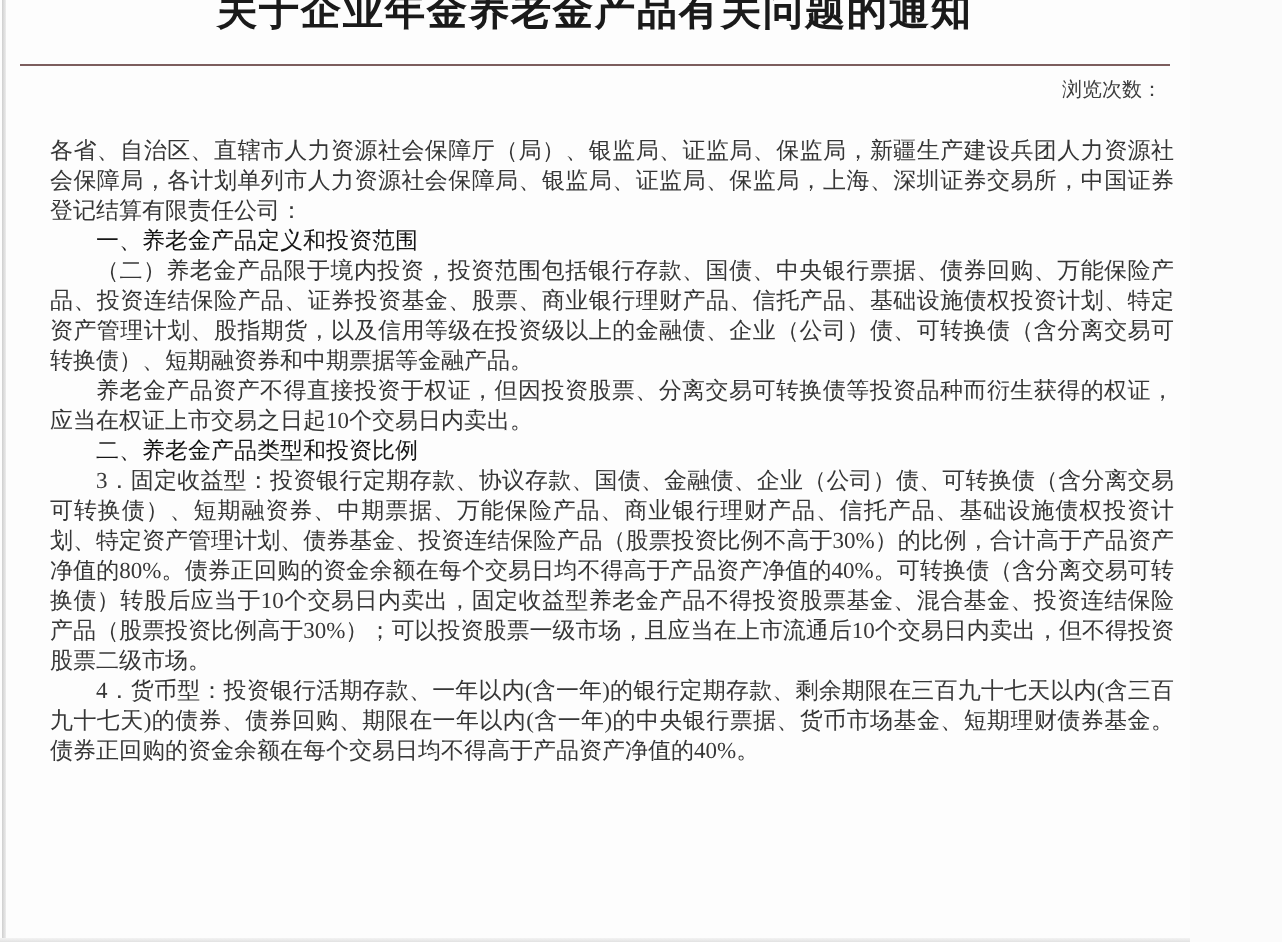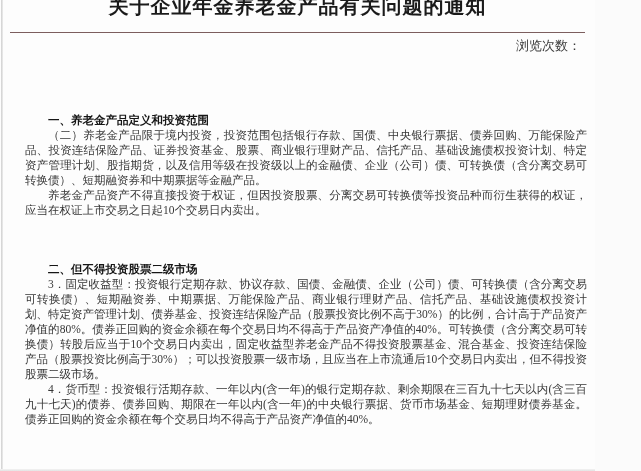--- a/index.html
+++ b/index.html
@@ -42,61 +42,61 @@
     color: #1a1a1a;
   }
   .divider {
     border: none;
     border-top: 1px solid #7c5e5e;
     margin: 14px 10px 0 10px;
   }
   .views {
     margin: 6px 14px 0 0;
     text-align: right;
-    font-size: 13px;
+    font-size: 10px;
     line-height: 13px;
     color: #3c3c3c;
     padding-left: 40px;
   }
   .content {
     margin: 17px 8px 0 25px;
     font-size: 11.5px;
     line-height: 15px;
     color: #363636;
     text-align: justify;
     overflow: hidden;
   }
   .content p {
     margin: 0;
     padding: 0;
   }
   .content p.indent {
     text-indent: 2em;
   }
   .content p.bold {
-    font-weight: bold;
+    font-weight: normal;
     color: #161616;
-    margin-top: 44px;
   }
 </style>
 </head>
 <body>
 
 <div class="page">
   <div class="edge-left"></div>
 
   <h1 class="title">关于企业年金养老金产品有关问题的通知</h1>
 
   <hr class="divider">
 
   <div class="views">浏览次数：</div>
 
   <div class="content">
+    <p>各省、自治区、直辖市人力资源社会保障厅（局）、银监局、证监局、保监局，新疆生产建设兵团人力资源社会保障局，各计划单列市人力资源社会保障局、银监局、证监局、保监局，上海、深圳证券交易所，中国证券登记结算有限责任公司：</p>
     <p class="indent bold">一、养老金产品定义和投资范围</p>
     <p class="indent">（二）养老金产品限于境内投资，投资范围包括银行存款、国债、中央银行票据、债券回购、万能保险产品、投资连结保险产品、证券投资基金、股票、商业银行理财产品、信托产品、基础设施债权投资计划、特定资产管理计划、股指期货，以及信用等级在投资级以上的金融债、企业（公司）债、可转换债（含分离交易可转换债）、短期融资券和中期票据等金融产品。</p>
     <p class="indent">养老金产品资产不得直接投资于权证，但因投资股票、分离交易可转换债等投资品种而衍生获得的权证，应当在权证上市交易之日起10个交易日内卖出。</p>
-    <p class="indent bold">二、但不得投资股票二级市场</p>
+    <p class="indent bold">二、养老金产品类型和投资比例</p>
     <p class="indent">3．固定收益型：投资银行定期存款、协议存款、国债、金融债、企业（公司）债、可转换债（含分离交易可转换债）、短期融资券、中期票据、万能保险产品、商业银行理财产品、信托产品、基础设施债权投资计划、特定资产管理计划、债券基金、投资连结保险产品（股票投资比例不高于30%）的比例，合计高于产品资产净值的80%。债券正回购的资金余额在每个交易日均不得高于产品资产净值的40%。可转换债（含分离交易可转换债）转股后应当于10个交易日内卖出，固定收益型养老金产品不得投资股票基金、混合基金、投资连结保险产品（股票投资比例高于30%）；可以投资股票一级市场，且应当在上市流通后10个交易日内卖出，但不得投资股票二级市场。</p>
     <p class="indent">4．货币型：投资银行活期存款、一年以内(含一年)的银行定期存款、剩余期限在三百九十七天以内(含三百九十七天)的债券、债券回购、期限在一年以内(含一年)的中央银行票据、货币市场基金、短期理财债券基金。债券正回购的资金余额在每个交易日均不得高于产品资产净值的40%。</p>
   </div>
 
   <div class="edge-bottom"></div>
 </div>
 
 </body></html>

